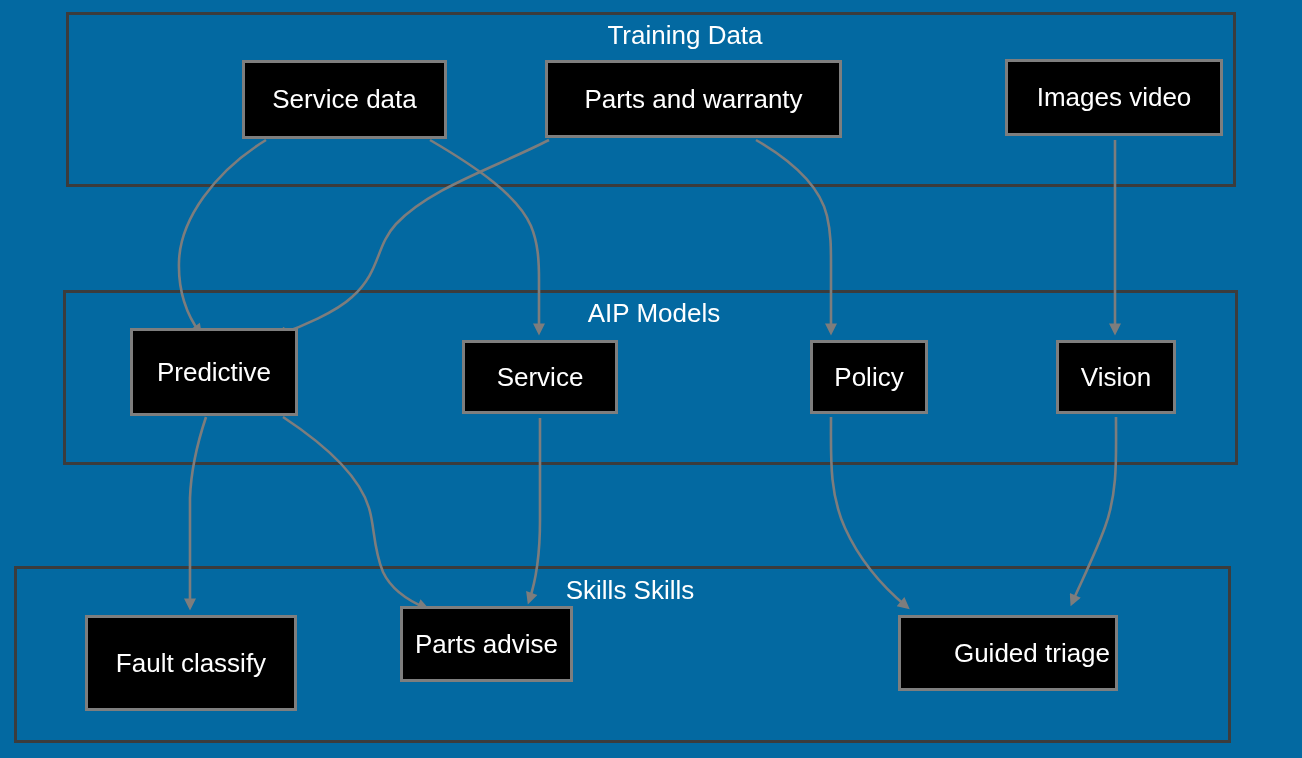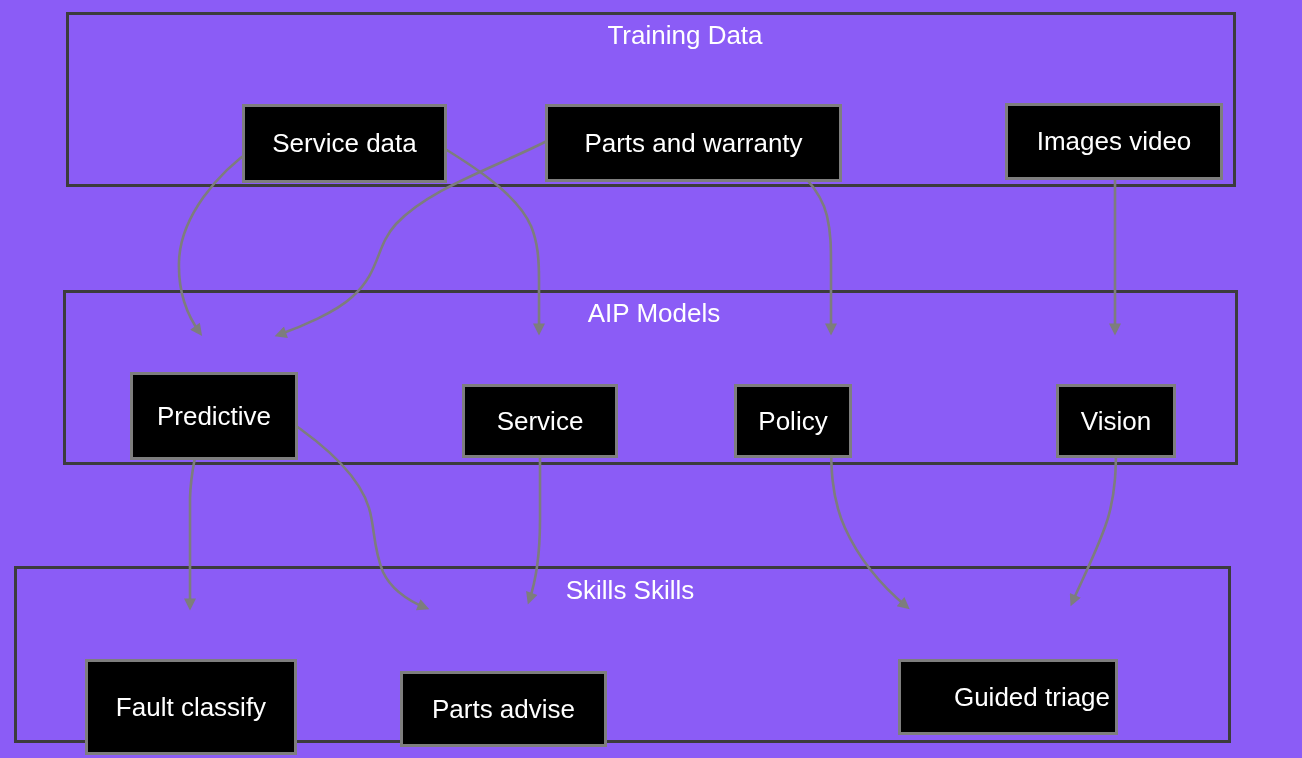--- a/index.html
+++ b/index.html
@@ -5,21 +5,21 @@
   html, body {
     margin: 0;
     padding: 0;
     background: #000;
     font-family: "Liberation Sans", "DejaVu Sans", sans-serif;
   }
   .canvas {
     position: relative;
     width: 1302px;
     height: 758px;
-    background: #8b5cf6;
+    background: #0369a1;
     overflow: hidden;
   }
   .cluster {
     position: absolute;
     border: 3px solid #3c3c3c;
     background: transparent;
     box-sizing: border-box;
   }
   .cluster-label {
     position: absolute;
@@ -45,21 +45,20 @@
     position: absolute;
     border: 3px solid #7e7e7e;
     background: #000;
     color: #ffffff;
     font-size: 26px;
     display: flex;
     align-items: center;
     justify-content: center;
     box-sizing: border-box;
     white-space: nowrap;
-    margin-top: 44px;
   }
 </style>
 </head>
 <body>
 
 <div class="canvas">
 
   <div class="cluster" style="left:66px; top:12px; width:1170px; height:175px;"></div>
   <div class="cluster" style="left:63px; top:290px; width:1175px; height:175px;"></div>
   <div class="cluster" style="left:14px; top:566px; width:1217px; height:177px;"></div>
@@ -85,20 +84,20 @@
     <path class="edge" marker-end="url(#arrow)" d="M 831 417 C 831 456, 829 493, 845 528 C 859 559, 883 587, 907 607"></path>
     <path class="edge" marker-end="url(#arrow)" d="M 1116 417 C 1116 456, 1118 492, 1105 527 C 1094 557, 1081 582, 1072 603"></path>
   </svg>
 
   <div class="node" style="left:242px; top:60px; width:205px; height:79px;">Service data</div>
   <div class="node" style="left:545px; top:60px; width:297px; height:78px;">Parts and warranty</div>
   <div class="node" style="left:1005px; top:59px; width:218px; height:77px;">Images video</div>
 
   <div class="node" style="left:130px; top:328px; width:168px; height:88px;">Predictive</div>
   <div class="node" style="left:462px; top:340px; width:156px; height:74px;">Service</div>
-  <div class="node" style="left:734px; top:340px; width:118px; height:74px;">Policy</div>
+  <div class="node" style="left:810px; top:340px; width:118px; height:74px;">Policy</div>
   <div class="node" style="left:1056px; top:340px; width:120px; height:74px;">Vision</div>
 
   <div class="node" style="left:85px; top:615px; width:212px; height:96px;">Fault classify</div>
-  <div class="node" style="left:400px; top:627px; width:207px; height:76px;">Parts advise</div>
+  <div class="node" style="left:400px; top:606px; width:173px; height:76px;">Parts advise</div>
   <div class="node" style="left:898px; top:615px; width:220px; height:76px;padding-left:48px;">Guided triage</div>
 
 </div>
 
 </body></html>

